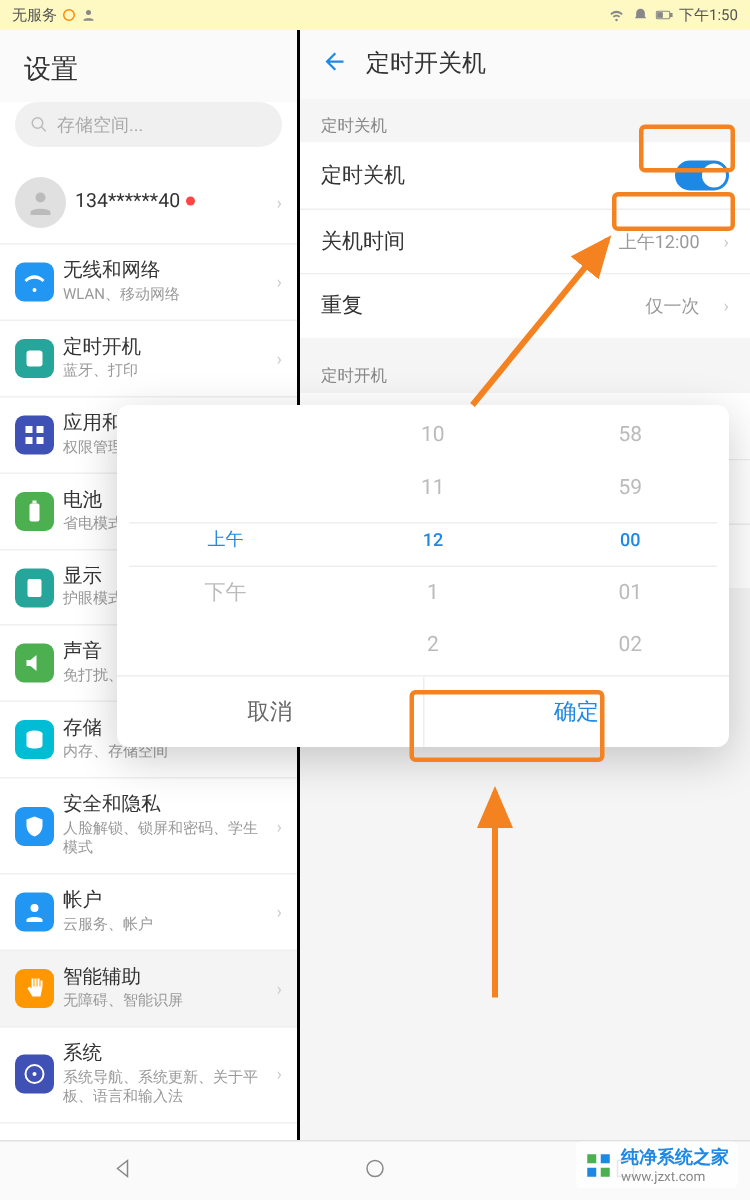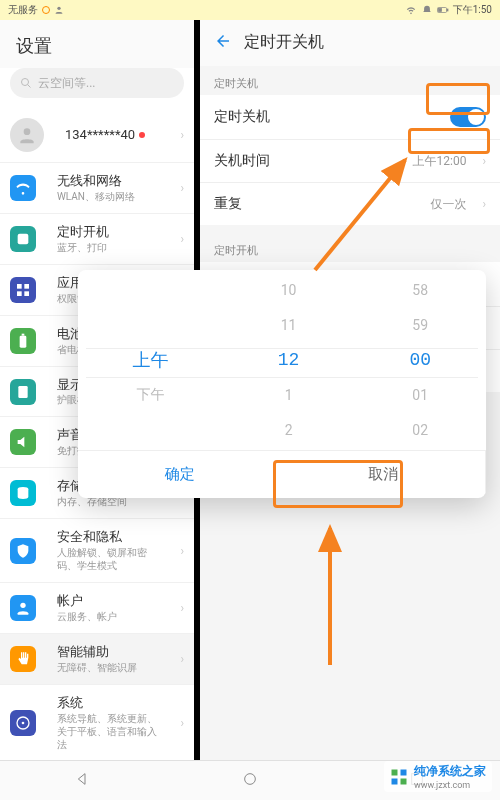--- a/index.html
+++ b/index.html
@@ -4,26 +4,26 @@
 <style>
   * { box-sizing: border-box; margin: 0; padding: 0; }
   body { font-family: -apple-system, "Segoe UI", Roboto, sans-serif; width: 500px; height: 800px; overflow: hidden; background: #fff; color: #333; }
   .root { position: relative; width: 500px; height: 800px; background: #f5f5f5; }
   .statusbar { height: 20px; display: flex; align-items: center; justify-content: space-between; padding: 0 8px; font-size: 10px; color: #555; background: #fef9c3; }
   .statusbar .left, .statusbar .right { display: flex; align-items: center; gap: 4px; }
   .dot-o { width:8px;height:8px;border:1px solid #ff8a00;border-radius:50%;display:inline-block;}
   .person-icon { width:10px;height:10px; }
   .wifi-icon, .batt-icon, .sig-icon { width:12px;height:10px; }
   .main { display:flex; height: calc(800px - 20px - 40px); }
-  .sidebar { width: 200px; background:#fff; border-right:6px solid #000000; display:flex; flex-direction:column; }
+  .sidebar { width: 200px; background:#fff; border-right:2px solid #000000; display:flex; flex-direction:column; }
   .side-title { font-size:18px; padding:14px 16px 10px; background:#fafafa; }
   .search { margin:0 10px 10px; background:#f0f0f0; border-radius:16px; height:30px; display:flex; align-items:center; padding:0 10px; color:#aaa; font-size:12px; gap:6px;}
   .search svg{opacity:.5}
   .side-list { flex:1; overflow:auto; }
-  .side-item { display:flex; align-items:center; padding:10px 10px; gap:21px; border-bottom:1px solid #f0f0f0; position:relative; cursor:pointer; }
+  .side-item { display:flex; align-items:center; padding:10px 10px; gap:6px; border-bottom:1px solid #f0f0f0; position:relative; cursor:pointer; }
   .side-item.sel { background:#f4f4f4; }
   .side-item .icon-wrap { width:26px; height:26px; border-radius:6px; display:flex; align-items:center; justify-content:center; flex-shrink:0;}
   .side-item .texts { flex:1; min-width:0;}
   .side-item .label { font-size:13px; line-height:1.3;}
   .side-item .sub { font-size:10px; color:#999; line-height:1.3; }
   .side-item .chev { color:#ccc; font-size:12px; }
   .avatar { width:34px;height:34px;border-radius:50%;background:#e0e0e0;display:flex;align-items:center;justify-content:center;}
   .red-dot{width:6px;height:6px;background:#f44;border-radius:50%;display:inline-block;margin-left:4px;vertical-align:middle;}
   .content { flex:1; background:#f5f5f5; display:flex; flex-direction:column; }
   .chead { display:flex; align-items:flex-start; gap:12px; padding:12px 14px; font-size:16px; background:#fafafa; }
@@ -36,21 +36,21 @@
   .switch { width:36px;height:20px;border-radius:10px;background:#ccc;position:relative;}
   .switch.on{background:#1e88e5;}
   .switch .knob{width:16px;height:16px;background:#fff;border-radius:50%;position:absolute;top:2px;left:2px;transition:left .1s;}
   .switch.on .knob{left:18px;}
   .group{background:#fff;margin-bottom:8px;}
   .dialog { position:absolute; left:78px; right:14px; top:270px; background:#fff; border-radius:8px; box-shadow:0 8px 30px rgba(0,0,0,.2); overflow:hidden; pointer-events:auto;}
   .picker { display:flex; height:180px; }
   .picker-col { flex:1; display:flex; flex-direction:column; align-items:center; justify-content:center; padding:10px 0; font-size:14px; color:#bbb; gap:14px;}
   .picker-col.am { flex:1.1; }
   .picker-col .opt { height:22px; display:flex; align-items:center;}
-  .picker-col .opt.sel { color:#1e88e5; font-size:18px; font-weight:500;font-family:Liberation Mono, monospace;}
+  .picker-col .opt.sel { color:#1e88e5; font-size:12px; font-weight:500;}
   .picker-wrap{position:relative;}
   .picker-wrap .band{position:absolute;left:8px;right:8px;top:78px;height:30px;border-top:1px solid #eee;border-bottom:1px solid #eee;pointer-events:none;}
   .dlg-buttons{display:flex;border-top:1px solid #eee;}
   .dlg-btn{flex:1;text-align:center;padding:14px 0;font-size:15px;cursor:pointer;}
   .dlg-btn.cancel{color:#666;border-right:1px solid #eee;}
   .dlg-btn.ok{color:#1e88e5;}
 
   
   .hl{position:absolute;border:3px solid #f58220;border-radius:4px;pointer-events:none;}
   .arrow{position:absolute;pointer-events:none;}
@@ -99,21 +99,21 @@
 
 <div class="main">
 
   <div class="sidebar">
     <div class="side-title">设置</div>
     <div class="search">
       <svg width="12" height="12" viewBox="0 0 24 24">
             <circle cx="10" cy="10" r="7" fill="none" stroke="#888" stroke-width="2"></circle>
             <line x1="15" y1="15" x2="21" y2="21" stroke="#888" stroke-width="2"></line>
           </svg>
-      <span>云空间等...</span>
+      <span>存储空间...</span>
     </div>
     <div class="side-list">
       <div class="side-item">
         <div class="avatar">
           <svg width="20" height="20" viewBox="0 0 24 24" fill="#bbb">
                 <circle cx="12" cy="8" r="4"></circle>
                 <path d="M4 20c0-4 16-4 16 0v2H4z"></path>
               </svg>
         </div>
         <div class="texts">
@@ -357,22 +357,22 @@
       <div class="picker-col">
         <div class="opt">58</div>
         <div class="opt">59</div>
         <div class="opt sel">00</div>
         <div class="opt">01</div>
         <div class="opt">02</div>
       </div>
     </div>
   </div>
   <div class="dlg-buttons">
+    <div class="dlg-btn cancel">取消</div>
     <div class="dlg-btn ok">确定</div>
-    <div class="dlg-btn cancel">取消</div>
   </div>
 </div>
 
 <div class="hl" style="top:83px;right:10px;width:64px;height:32px;"></div>
 <div class="hl" style="top:128px;right:10px;width:82px;height:26px;"></div>
 <div class="hl" style="top:460px;left:273px;width:130px;height:48px;"></div>
 
 <svg class="arrow" style="top:150px;left:295px;width:130px;height:130px;" viewBox="0 0 130 130">
       <defs>
         <marker id="ah1" markerWidth="8" markerHeight="8" refX="6" refY="3" orient="auto">

